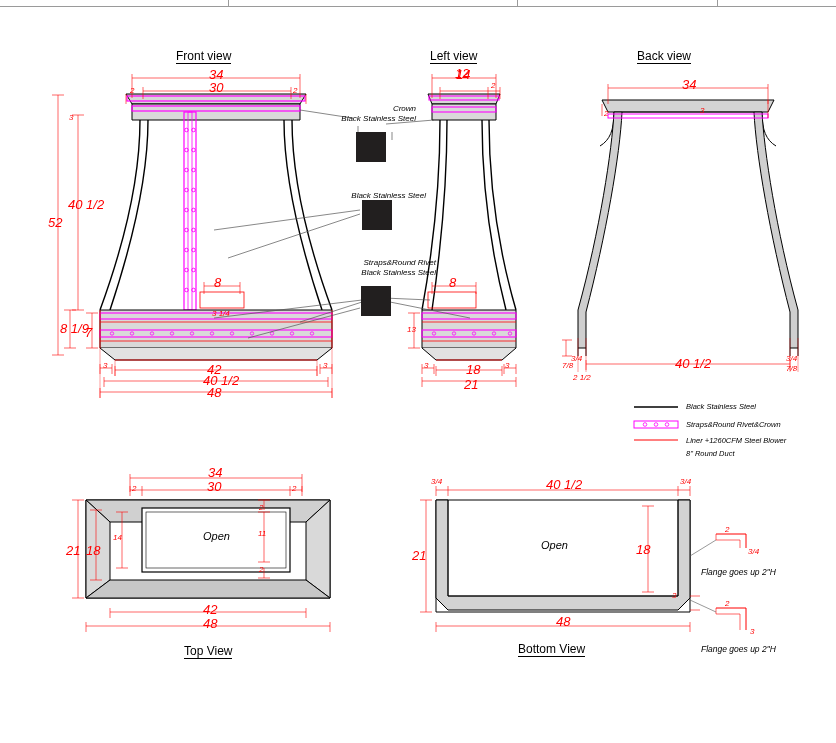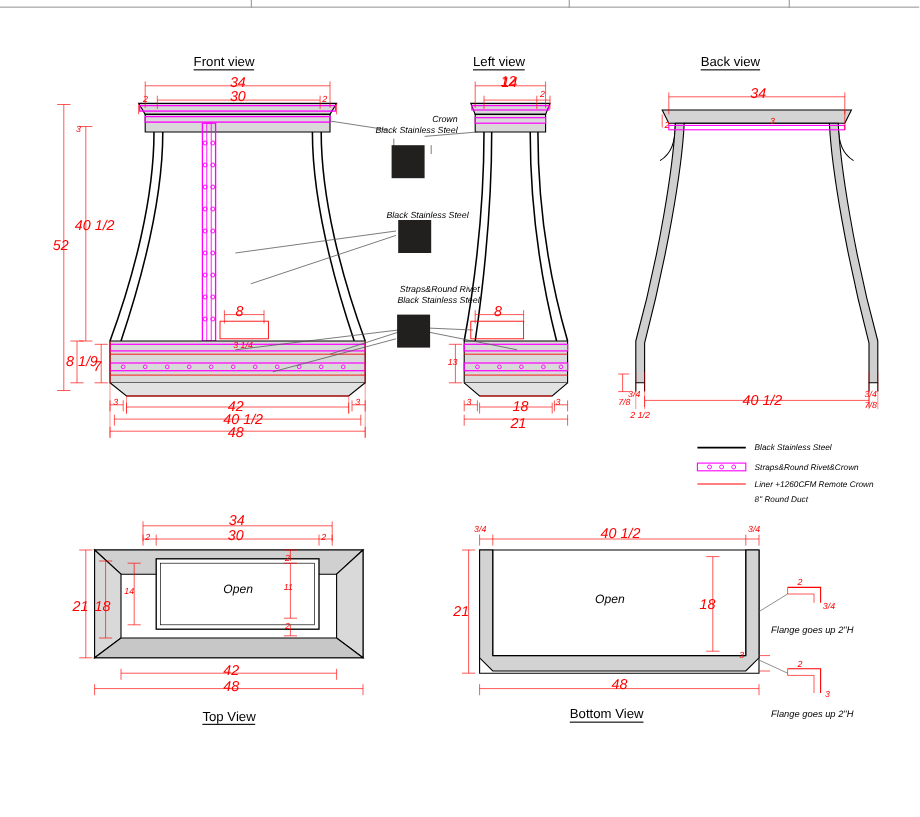--- a/index.html
+++ b/index.html
@@ -393,16 +393,16 @@
   <div class="swatch" style="left:362px; top:200px; width:30px; height:30px;"></div>
 
   <div class="lbl callout" style="left:336px; top:258px; width:100px;">
     <div>Straps&amp;Round Rivet</div>
     <div>Black Stainless Steel</div>
   </div>
   <div class="swatch" style="left:361px; top:286px; width:30px; height:30px;"></div>
 
   <div class="lbl legendtxt" style="left:686px; top:403px;">Black Stainless Steel</div>
   <div class="lbl legendtxt" style="left:686px; top:421px;">Straps&amp;Round Rivet&amp;Crown</div>
-  <div class="lbl legendtxt" style="left:686px; top:437px;">Liner +1260CFM Remote Crown</div>
+  <div class="lbl legendtxt" style="left:686px; top:437px;">Liner +1260CFM Steel Blower</div>
   <div class="lbl legendtxt" style="left:686px; top:450px;">8" Round Duct</div>
 
 </div>
 
 </body></html>

